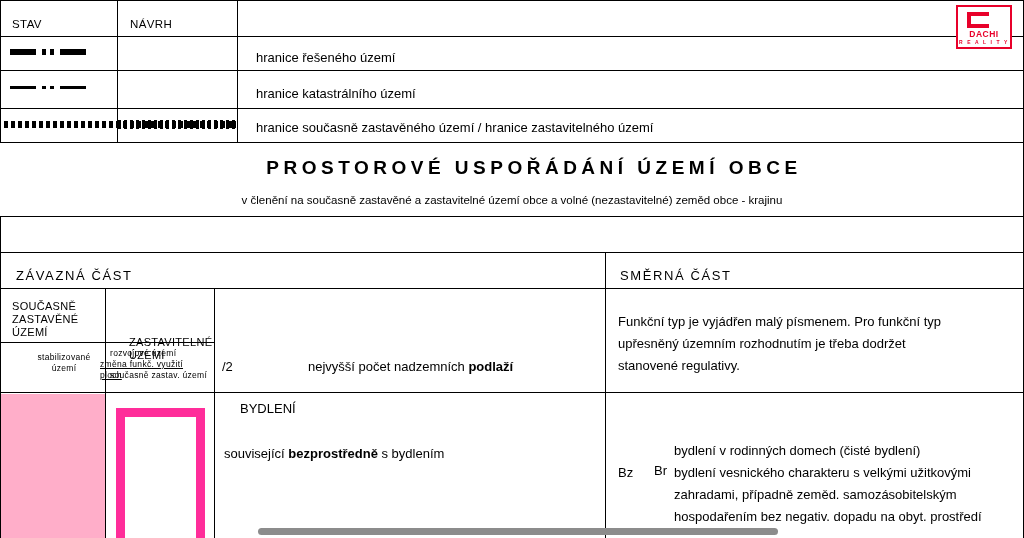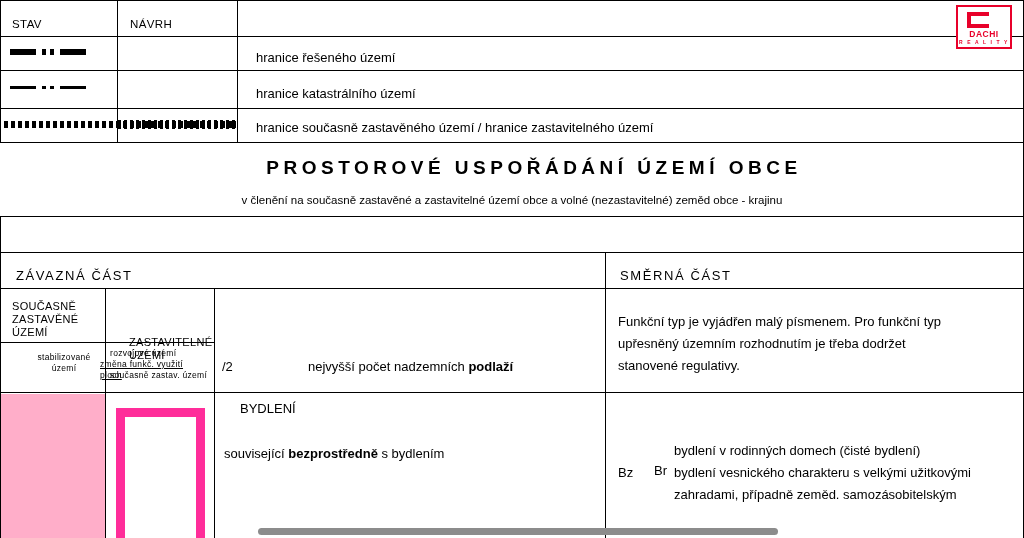--- a/index.html
+++ b/index.html
@@ -339,16 +339,17 @@
 
   <div class="body-txt" style="left:240px; top:398px;">BYDLENÍ</div>
   <div class="mixed" style="left:224px; top:443px;text-align:center;"><span>související </span><b>bezprostředně</b><span> s bydlením</span></div>
 
   <div class="body-txt" style="left:618px; top:460px;margin-left:36px;">Br</div>
   <div class="body-txt" style="left:674px; top:440px;">bydlení v rodinných domech (čisté bydlení)</div>
 
   <div class="body-txt" style="left:618px; top:462px;">Bz</div>
   <div class="body-txt" style="left:674px; top:462px;">bydlení vesnického charakteru s velkými užitkovými</div>
   <div class="body-txt" style="left:674px; top:484px;">zahradami, případně zeměd. samozásobitelským</div>
+  <div class="body-txt" style="left:674px; top:506px;">hospodařením bez negativ. dopadu na obyt. prostředí</div>
 
   <div class="scrollbar"></div>
 
 </div>
 
 </body></html>

